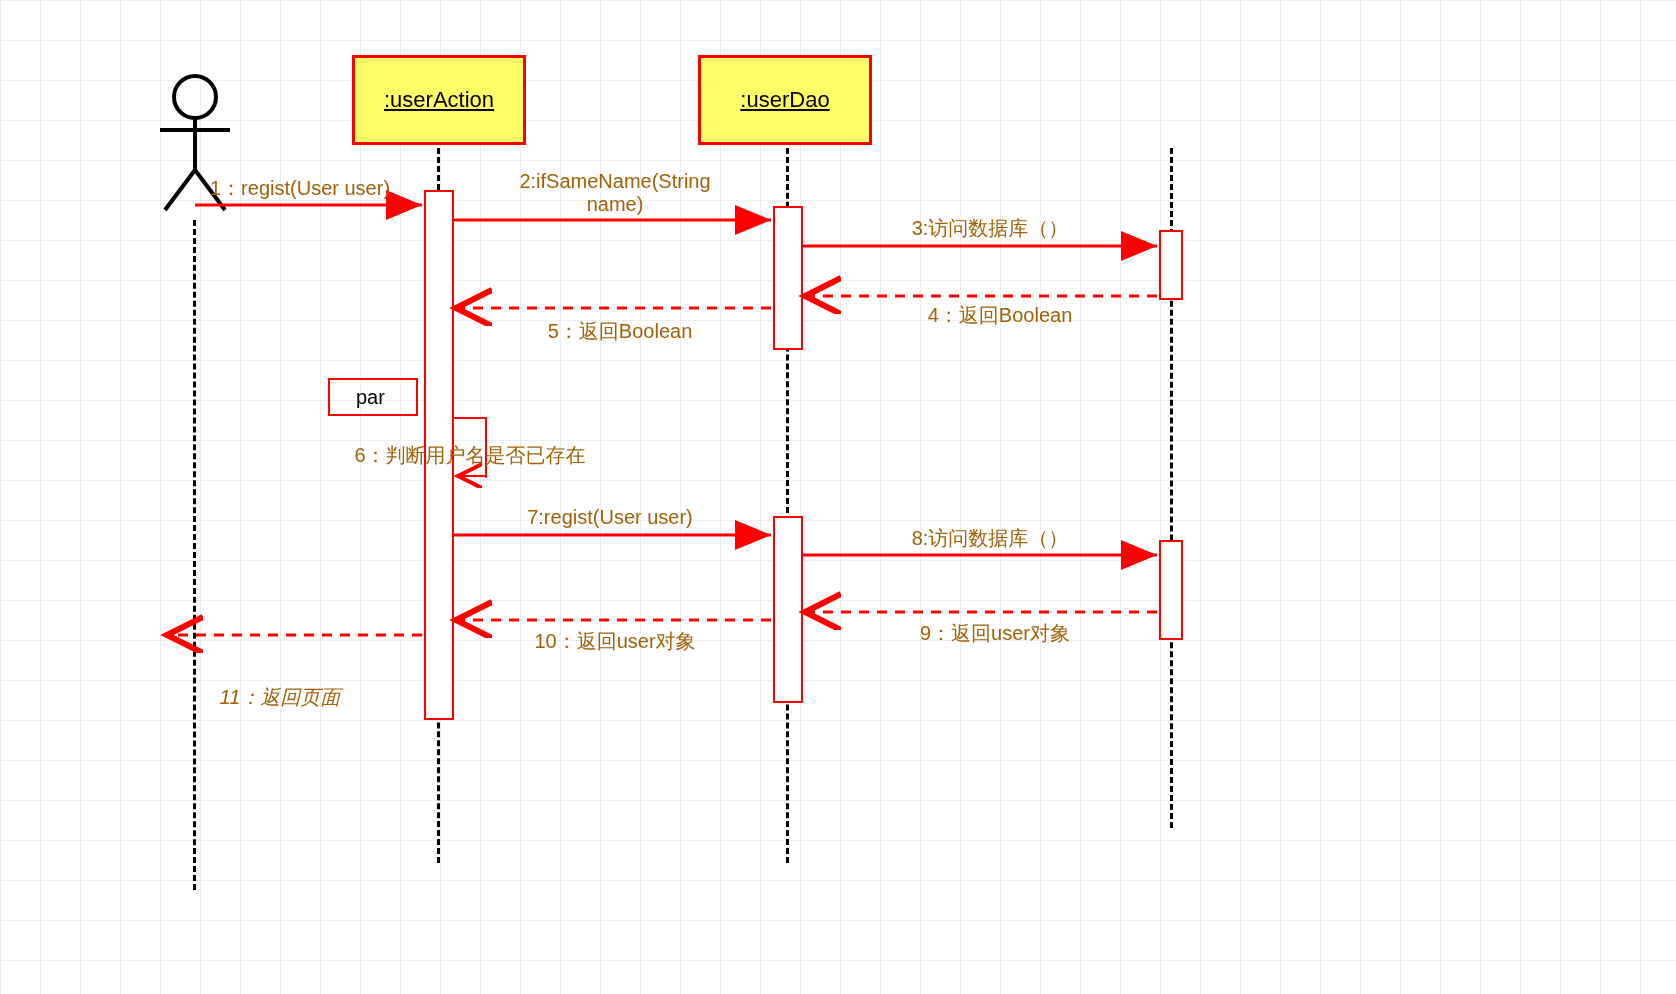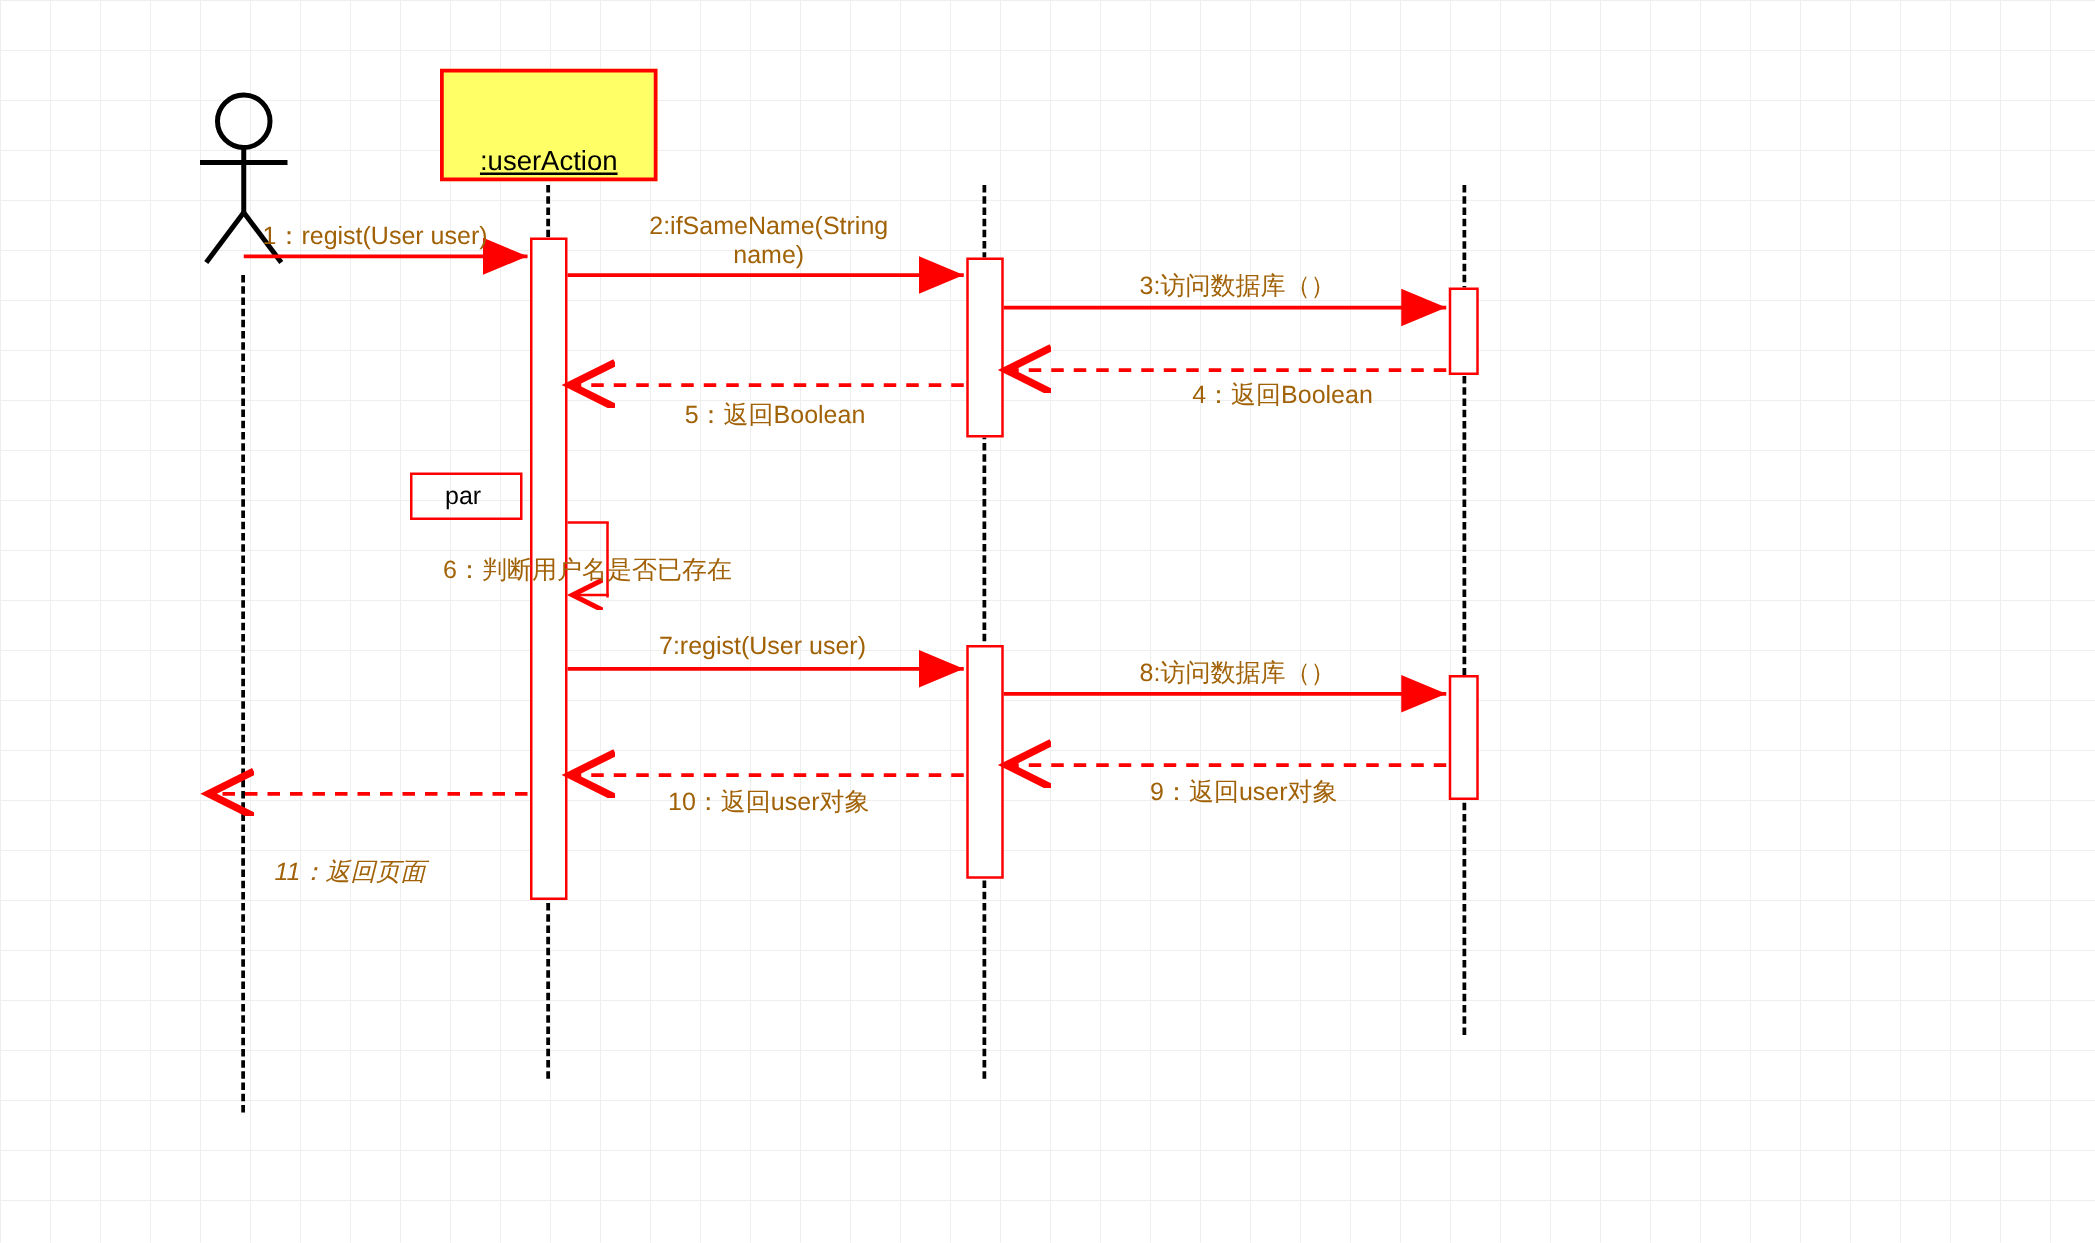--- a/index.html
+++ b/index.html
@@ -25,21 +25,21 @@
   }
   svg { position:absolute; inset:0; }
 
   .participant-box {
     position: absolute;
     border: 3px solid #ff0000;
     background: #ffff66;
     text-align: center;
     font-size: 22px;
     display: flex;
-    align-items: flex-end;
+    align-items: center;
     justify-content: center;
     text-decoration: underline;
     box-sizing: border-box;
   }
   .lifeline-dash {
     position: absolute;
     border-left: 3px dashed #000;
   }
   .activation {
     position: absolute;
@@ -85,20 +85,23 @@
   </svg>
 
   <div class="lifeline-dash" style="left:193px; top:220px; height:670px;"></div>
 
   <div class="participant-box" style="left:352px; top:55px; width:174px; height:90px;">
     <span>:userAction</span>
   </div>
   <div class="lifeline-dash" style="left:437px; top:148px; height:715px;"></div>
   <div class="activation" style="left:424px; top:190px; width:30px; height:530px;"></div>
 
+  <div class="participant-box" style="left:698px; top:55px; width:174px; height:90px;">
+    <span>:userDao</span>
+  </div>
   <div class="lifeline-dash" style="left:786px; top:148px; height:715px;"></div>
   <div class="activation" style="left:773px; top:206px; width:30px; height:144px;"></div>
   <div class="activation" style="left:773px; top:516px; width:30px; height:187px;"></div>
 
   <div class="lifeline-dash" style="left:1170px; top:148px; height:680px;"></div>
   <div class="activation" style="left:1159px; top:230px; width:24px; height:70px;"></div>
   <div class="activation" style="left:1159px; top:540px; width:24px; height:100px;"></div>
 
   <div class="frag-box" style="left:328px; top:378px; width:280px; height:115px; z-index:-1;"></div>
   <div class="frag-box" style="left:328px; top:378px; width:90px; height:38px; background:transparent;"></div>
@@ -137,21 +140,21 @@
 
     <line x1="771" y1="620" x2="456" y2="620" stroke="#ff0000" stroke-width="3" stroke-dasharray="10,8" marker-end="url(#arrow-open)"></line>
 
     <line x1="422" y1="635" x2="167" y2="635" stroke="#ff0000" stroke-width="3" stroke-dasharray="10,8" marker-end="url(#arrow-open)"></line>
   </svg>
 
   <div class="msg-label" style="left:210px; top:175px;">1：regist(User user)</div>
   <div class="msg-label" style="left:500px; top:170px; width:230px;">2:ifSameName(String
 name)</div>
   <div class="msg-label" style="left:870px; top:215px; width:240px;">3:访问数据库（）</div>
-  <div class="msg-label" style="left:916px; top:302px; width:220px;">4：返回Boolean</div>
+  <div class="msg-label" style="left:890px; top:302px; width:220px;">4：返回Boolean</div>
   <div class="msg-label" style="left:510px; top:318px; width:220px;">5：返回Boolean</div>
   <div class="msg-label" style="left:330px; top:442px; width:280px;">6：判断用户名是否已存在</div>
   <div class="msg-label" style="left:495px; top:506px; width:230px;">7:regist(User user)</div>
   <div class="msg-label" style="left:870px; top:525px; width:240px;">8:访问数据库（）</div>
   <div class="msg-label" style="left:880px; top:620px; width:230px;">9：返回user对象</div>
   <div class="msg-label" style="left:500px; top:628px; width:230px;">10：返回user对象</div>
   <div class="msg-label" style="left:195px; top:684px; width:170px;font-style:italic;">11：返回页面</div>
 
 </div>
 

